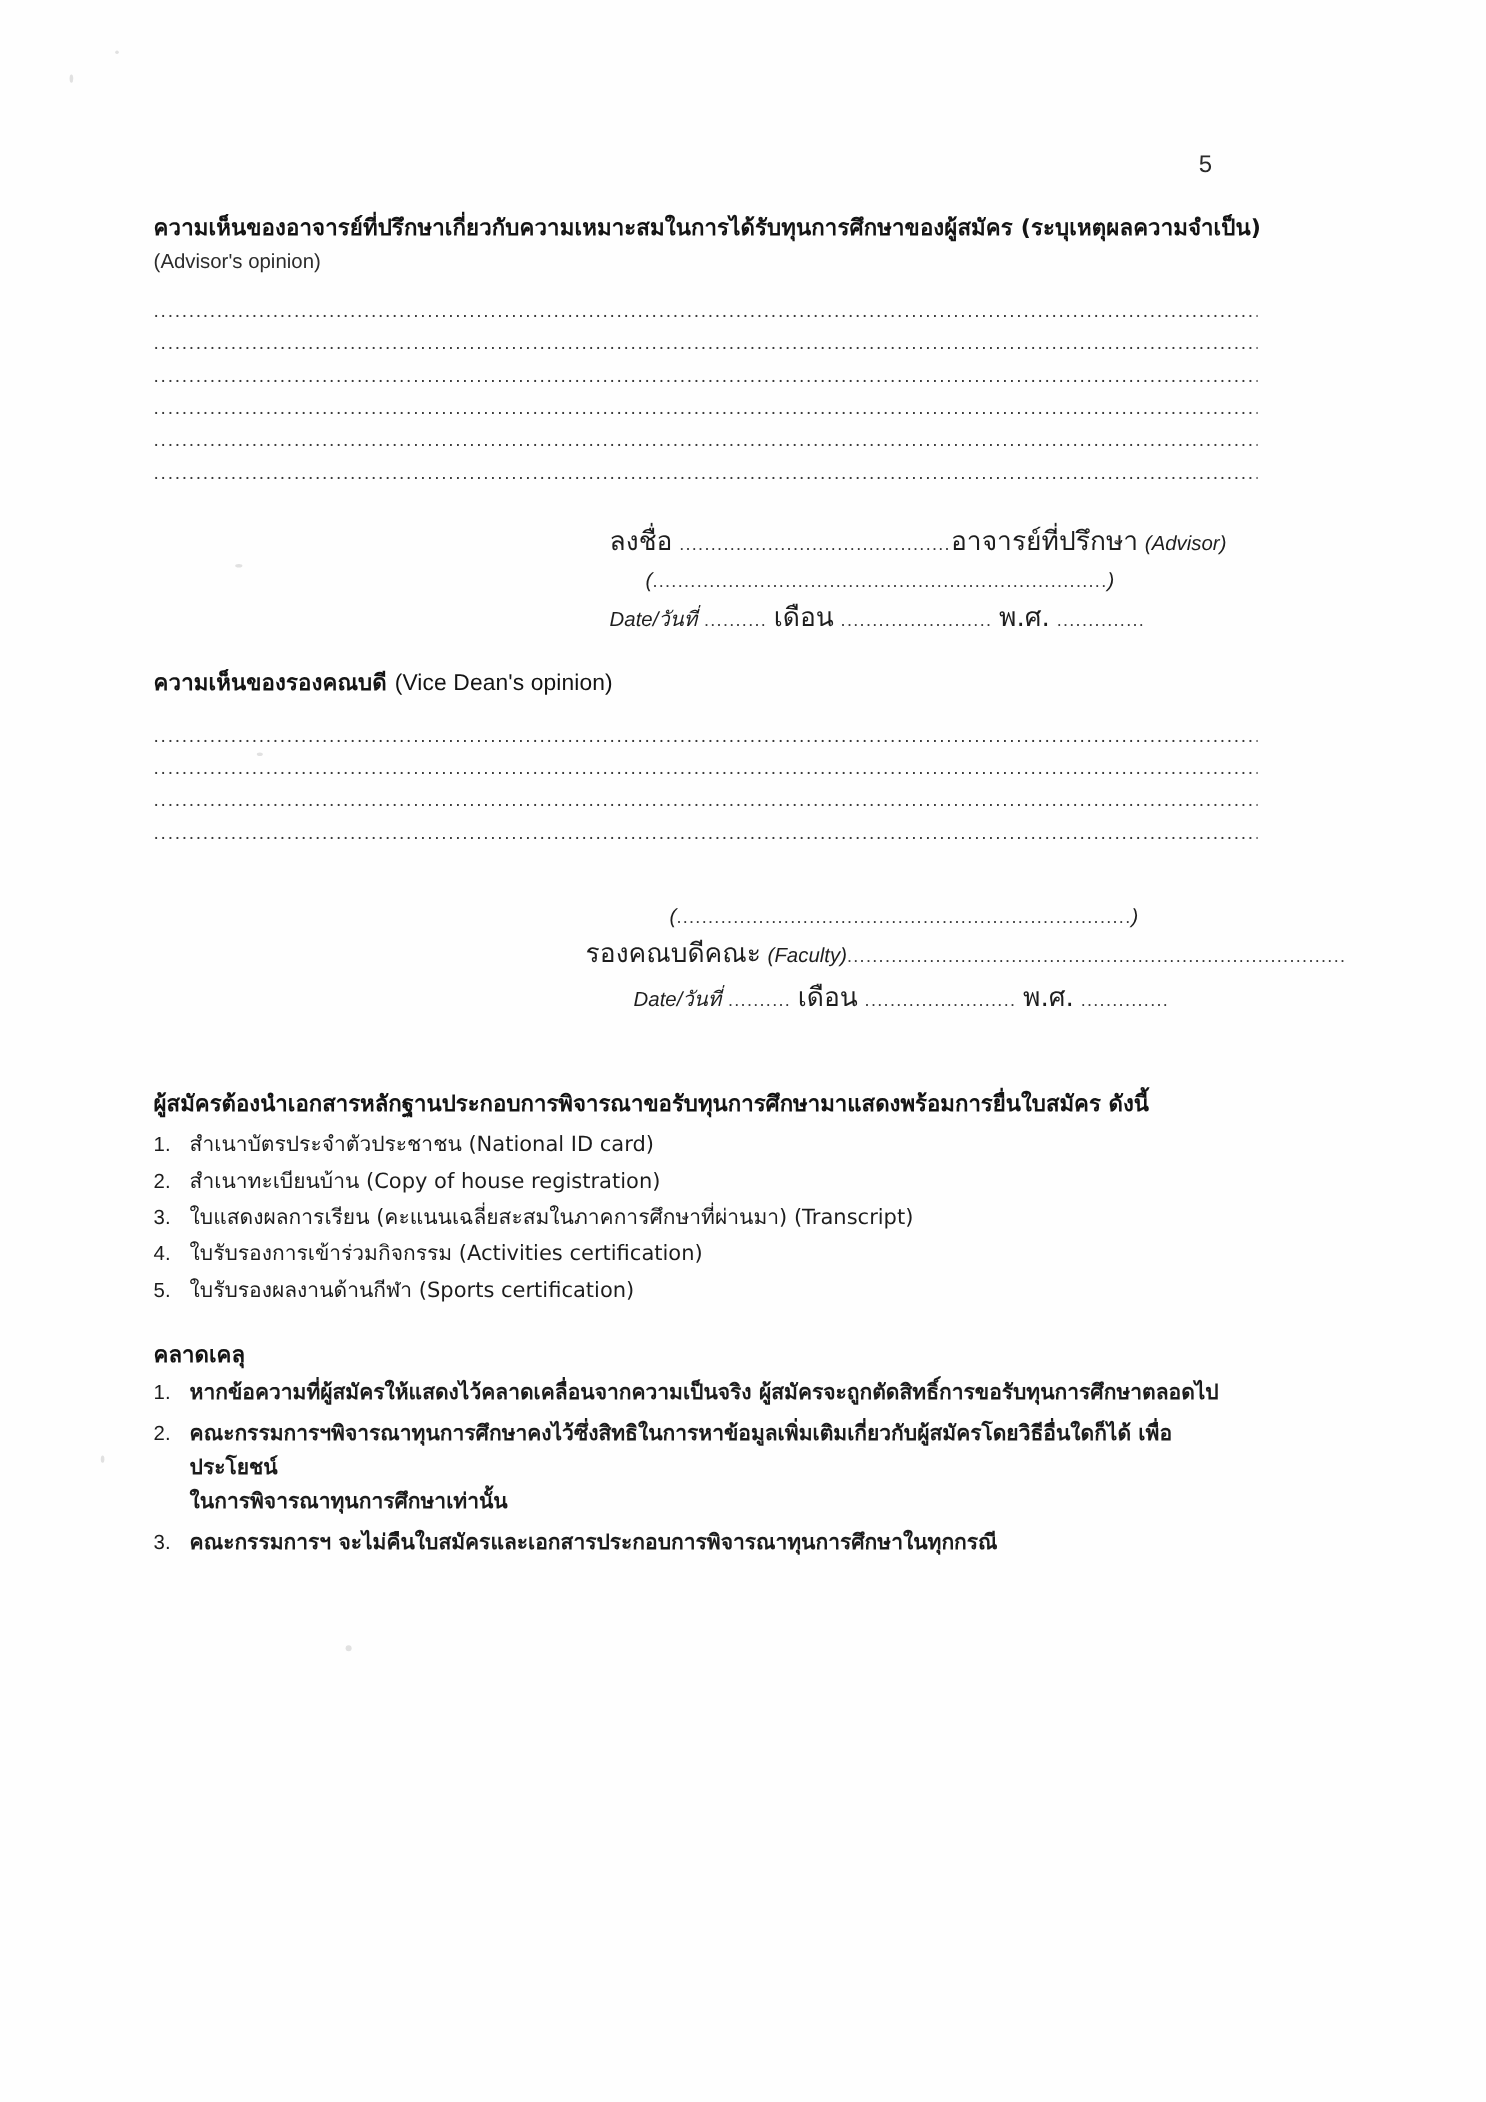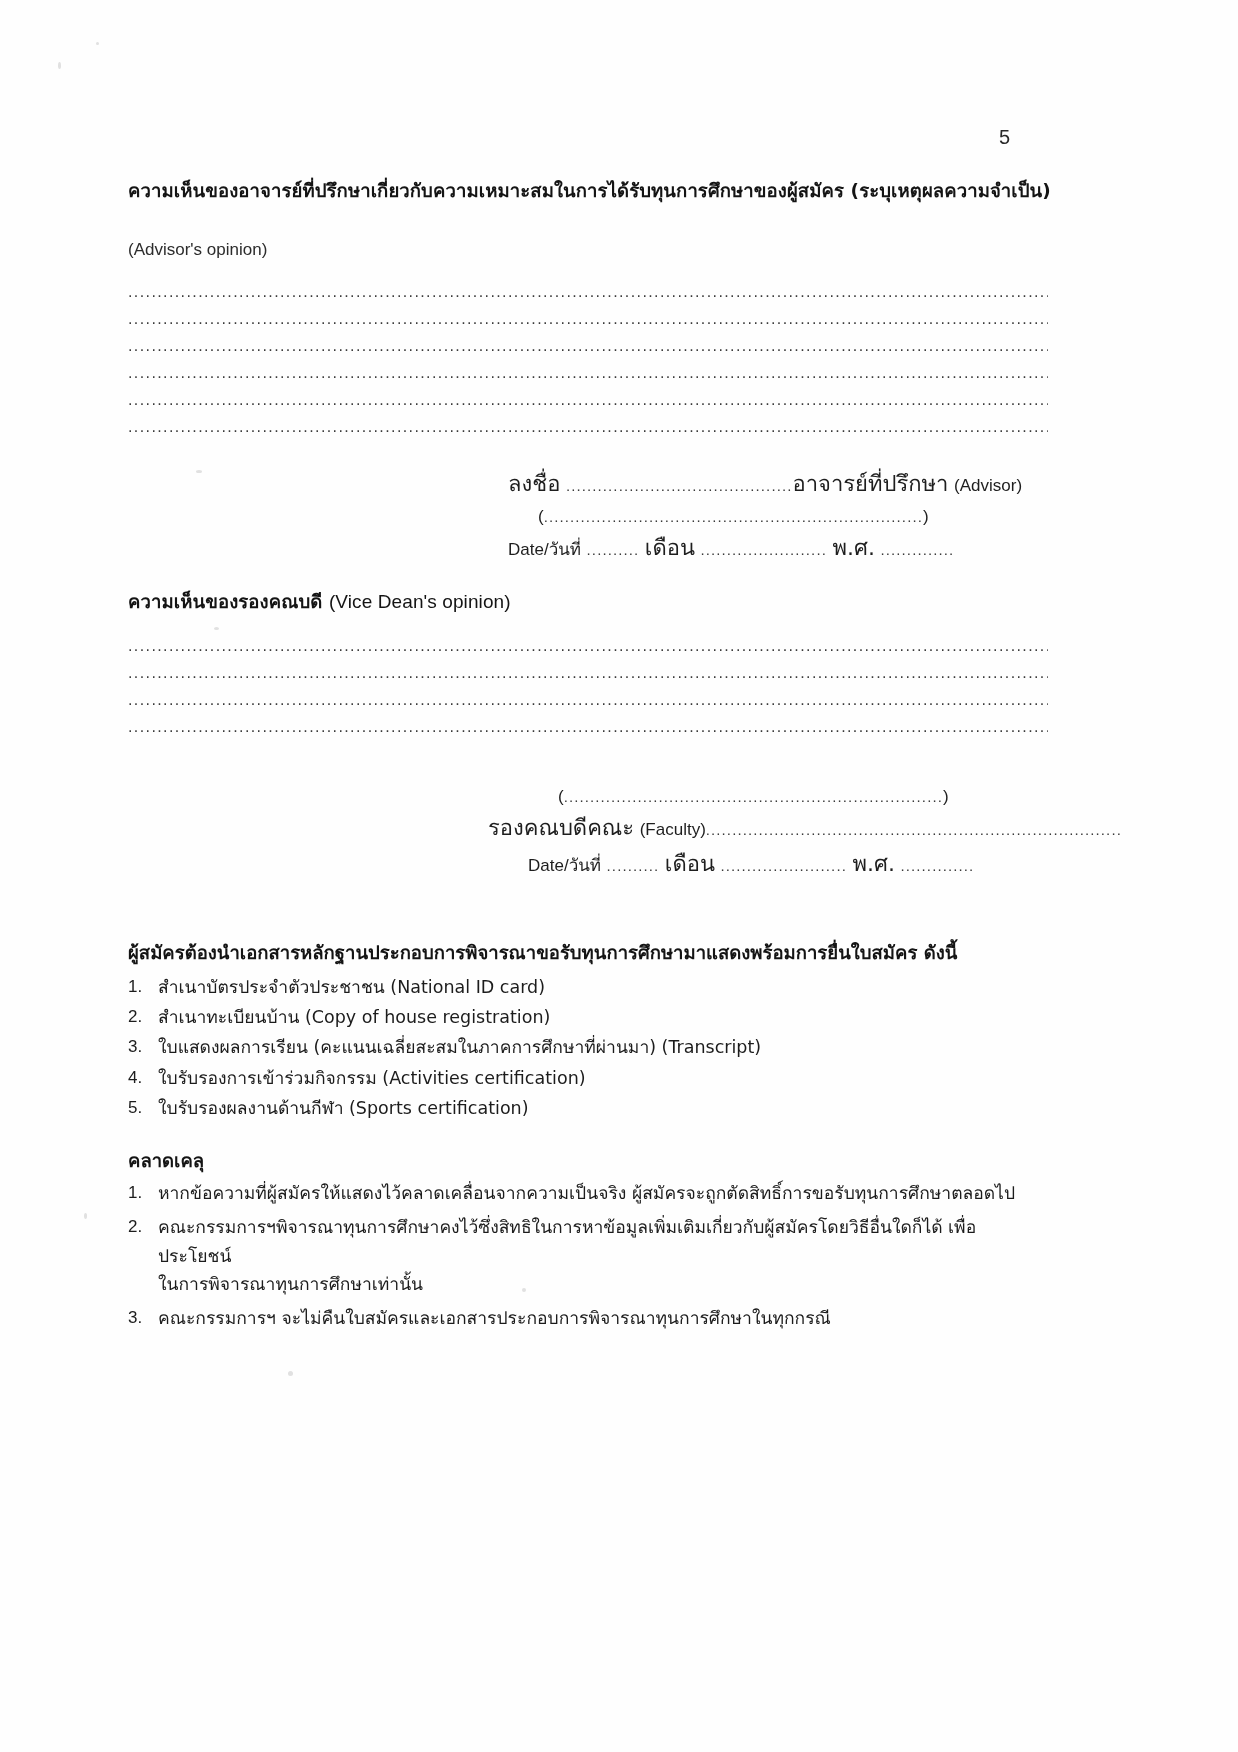--- a/index.html
+++ b/index.html
@@ -56,21 +56,20 @@
     letter-spacing: .1px;
     color: #141414;
     white-space: nowrap;
   }
   .heading-sub {
     font-size: 17px;
     font-weight: 400;
     line-height: 1.5;
     color: #2c2c2c;
     font-family: "Liberation Sans", sans-serif;
-    margin-top: 32px;
   }
   .heading-inline-en {
     font-weight: 400;
     font-family: "Liberation Sans", sans-serif;
     font-size: 19px;
   }
 
   
   .dotline-group { margin-top: 16px; }
   .dotline {
@@ -97,20 +96,21 @@
   .sig-row .lbl-th { font-size: 22px; }
   .sig-row .dots {
     letter-spacing: 1.1px;
     font-size: 15px;
     color: #3a3a3a;
     font-family: "Liberation Sans", sans-serif;
   }
   .sig-row .en {
     font-family: "Liberation Sans", sans-serif;
     font-size: 17px;
+    font-style: italic;
   }
   .sig-row.indent-1 { padding-left: 30px; }
   .sig-row.indent-2 { padding-left: 0px; }
 
   .section-gap-lg { height: 34px; }
   .section-gap-md { height: 22px; }
 
   .list-head {
     font-size: 18.5px;
     font-weight: 700;
@@ -141,21 +141,21 @@
   ol.numlist > li .txt { flex: 1; }
 
   .notes-head {
     font-size: 18.5px;
     font-weight: 700;
     color: #141414;
     margin-bottom: 4px;
   }
   ol.noteslist > li { margin-bottom: 5px; }
   ol.noteslist > li .txt { line-height: 1.64; }
-  .cont-line { display: block; }
+  .cont-line { display: block; font-weight: bold; }
 </style>
 </head>
 <body>
 
 <div class="page">
 
   <div class="speck" style="left:96px;  top:42px;  width:3px; height:3px;"></div>
   <div class="speck" style="left:58px;  top:62px;  width:3px; height:7px;"></div>
   <div class="speck" style="left:196px; top:470px; width:6px; height:3px;"></div>
   <div class="speck" style="left:214px; top:627px; width:5px; height:3px;"></div>

